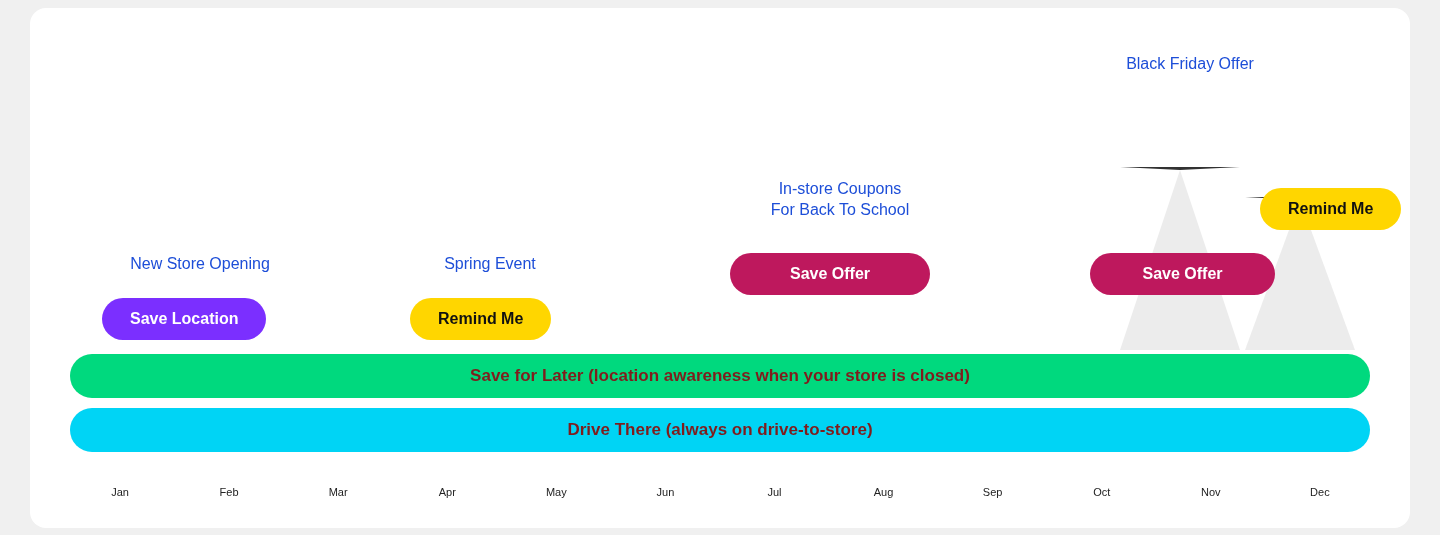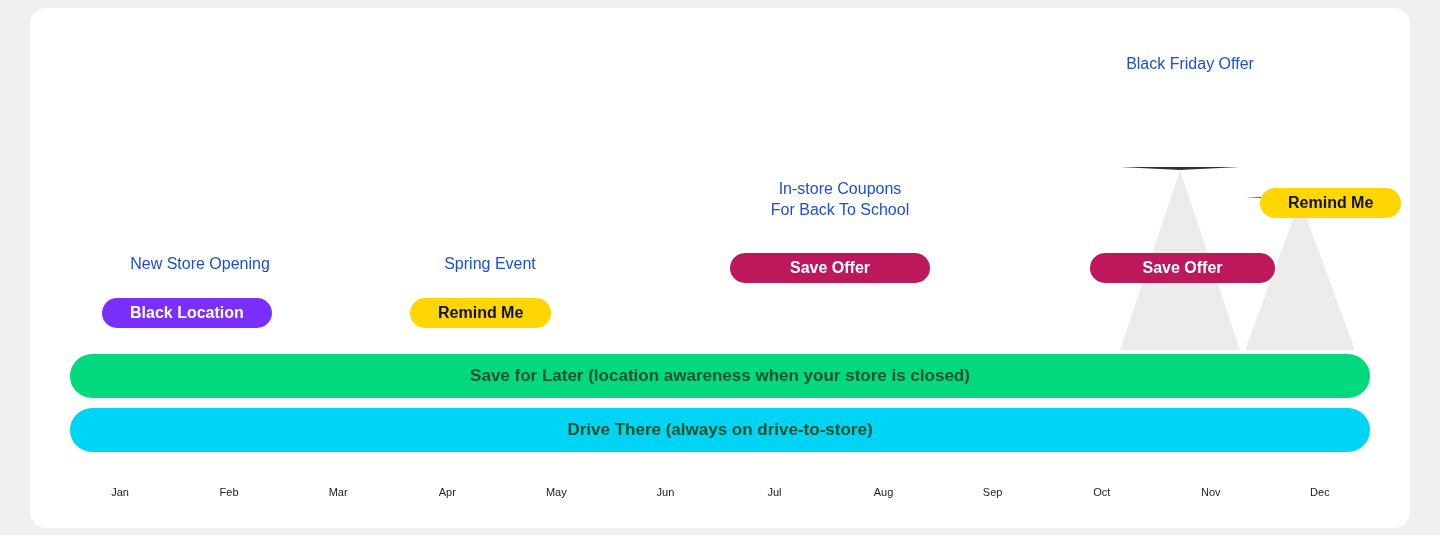--- a/index.html
+++ b/index.html
@@ -49,37 +49,37 @@
       right: 0;
       height: 44px;
       border-radius: 30px;
       display: flex;
       align-items: center;
       justify-content: center;
     }
     .bar-label {
       font-size: 17px;
       font-weight: 700;
-      color: #14532d;
+      color: #7f1d1d;
       white-space: nowrap;
     }
     .bar-green {
       background: #00D97E;
       bottom: 100px;
     }
     .bar-cyan {
       background: #00D4F5;
       bottom: 46px;
       margin-top: 12px;
     }
     
     .event-btn {
       position: absolute;
       border-radius: 30px;
-      padding: 6px 28px;
+      padding: 12px 28px;
       font-size: 16px;
       font-weight: 700;
       cursor: pointer;
       border: none;
       white-space: nowrap;
     }
     .btn-purple {
       background: #7B2FFF;
       color: #fff;
     }
@@ -129,21 +129,21 @@
   <div class="timeline-area">
 
     <div class="triangle-container" style="left: 1050px; bottom: 148px;">
       <div class="triangle triangle-black-friday"></div>
     </div>
     <div class="triangle-container" style="left: 1175px; bottom: 148px;">
       <div class="triangle triangle-holiday"></div>
     </div>
 
     <div class="event-label" style="left: 30px; top: 215px; text-align:center; width:200px;">New Store Opening</div>
-    <button class="event-btn btn-purple" style="left: 32px; top: 260px;">Black Location</button>
+    <button class="event-btn btn-purple" style="left: 32px; top: 260px;">Save Location</button>
 
     <div class="event-label" style="left: 340px; top: 215px; text-align:center; width:160px;">Spring Event</div>
     <button class="event-btn btn-yellow" style="left: 340px; top: 260px;">Remind Me</button>
 
     <div class="event-label" style="left: 660px; top: 140px; text-align:center; width:220px; white-space: pre-line;">In-store Coupons
 For Back To School</div>
     <button class="event-btn btn-red" style="left: 660px; top: 215px; min-width: 200px;">Save Offer</button>
 
     <div class="event-label" style="left: 1020px; top: 15px; text-align:center; width:200px;">Black Friday Offer</div>
     <button class="event-btn btn-red" style="left: 1020px; top: 215px; min-width: 185px;">Save Offer</button>

